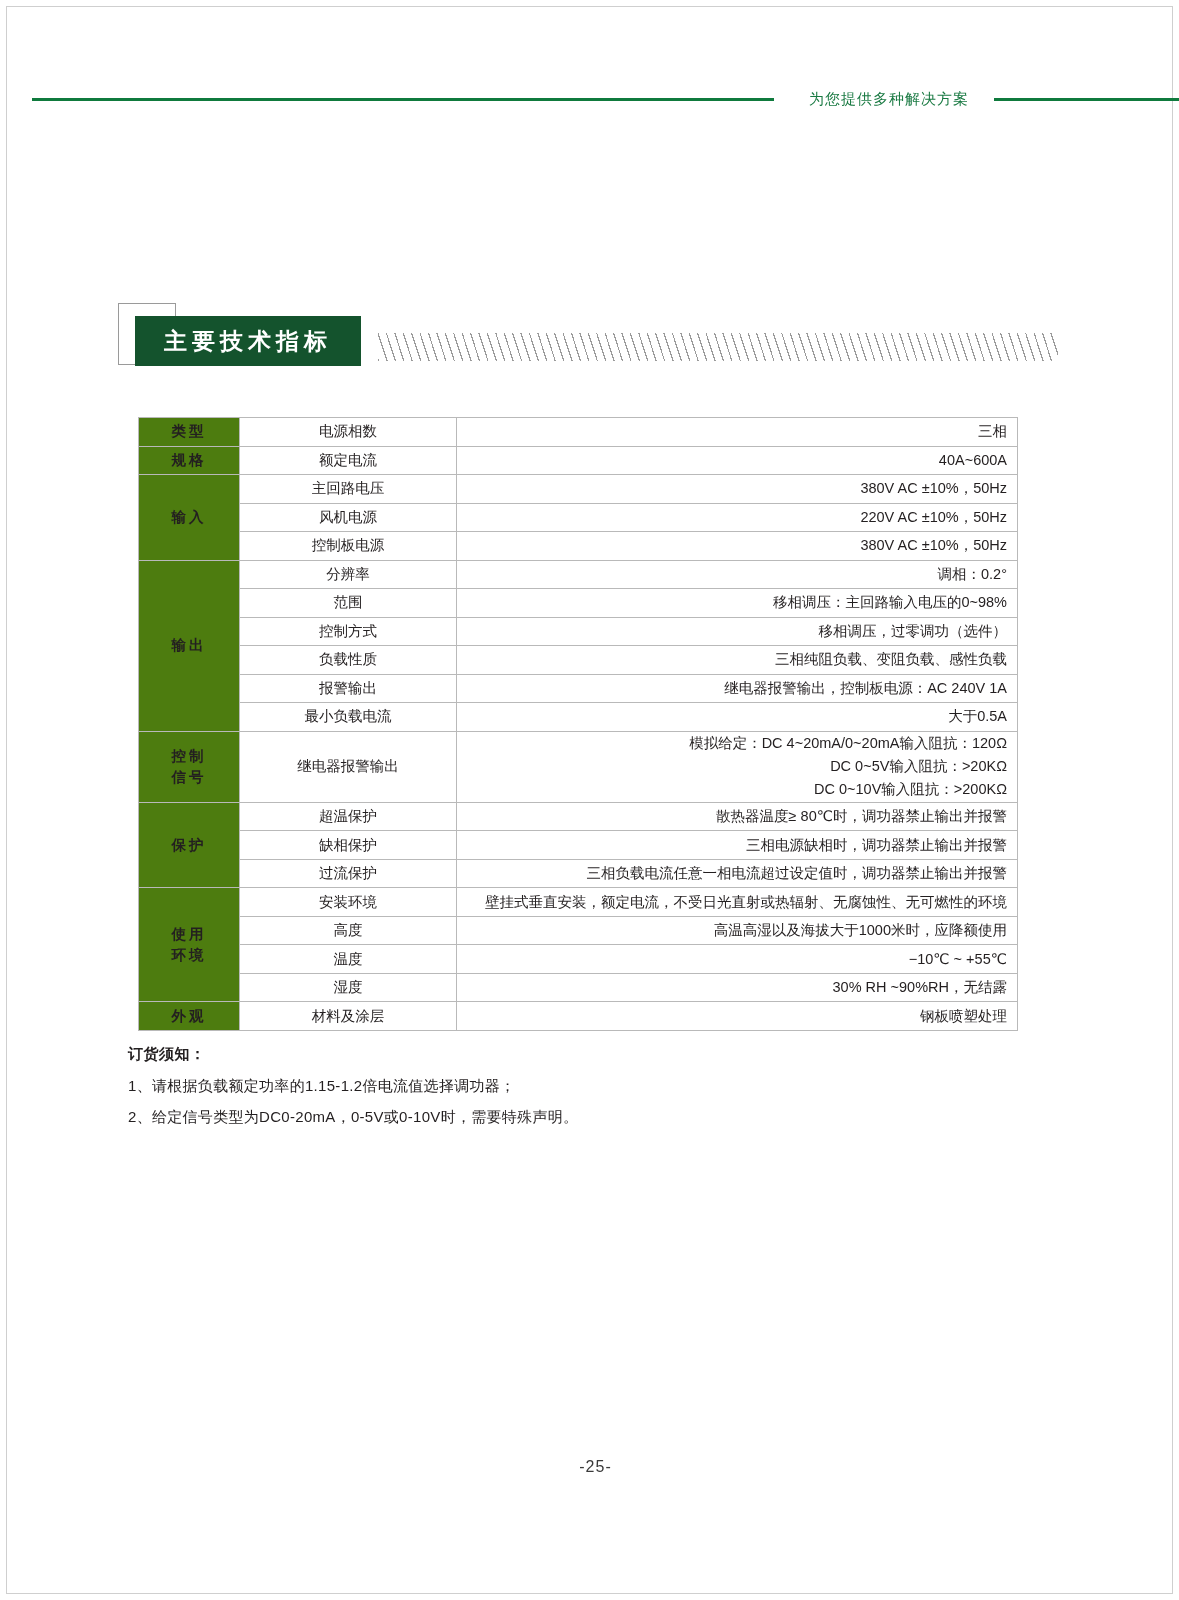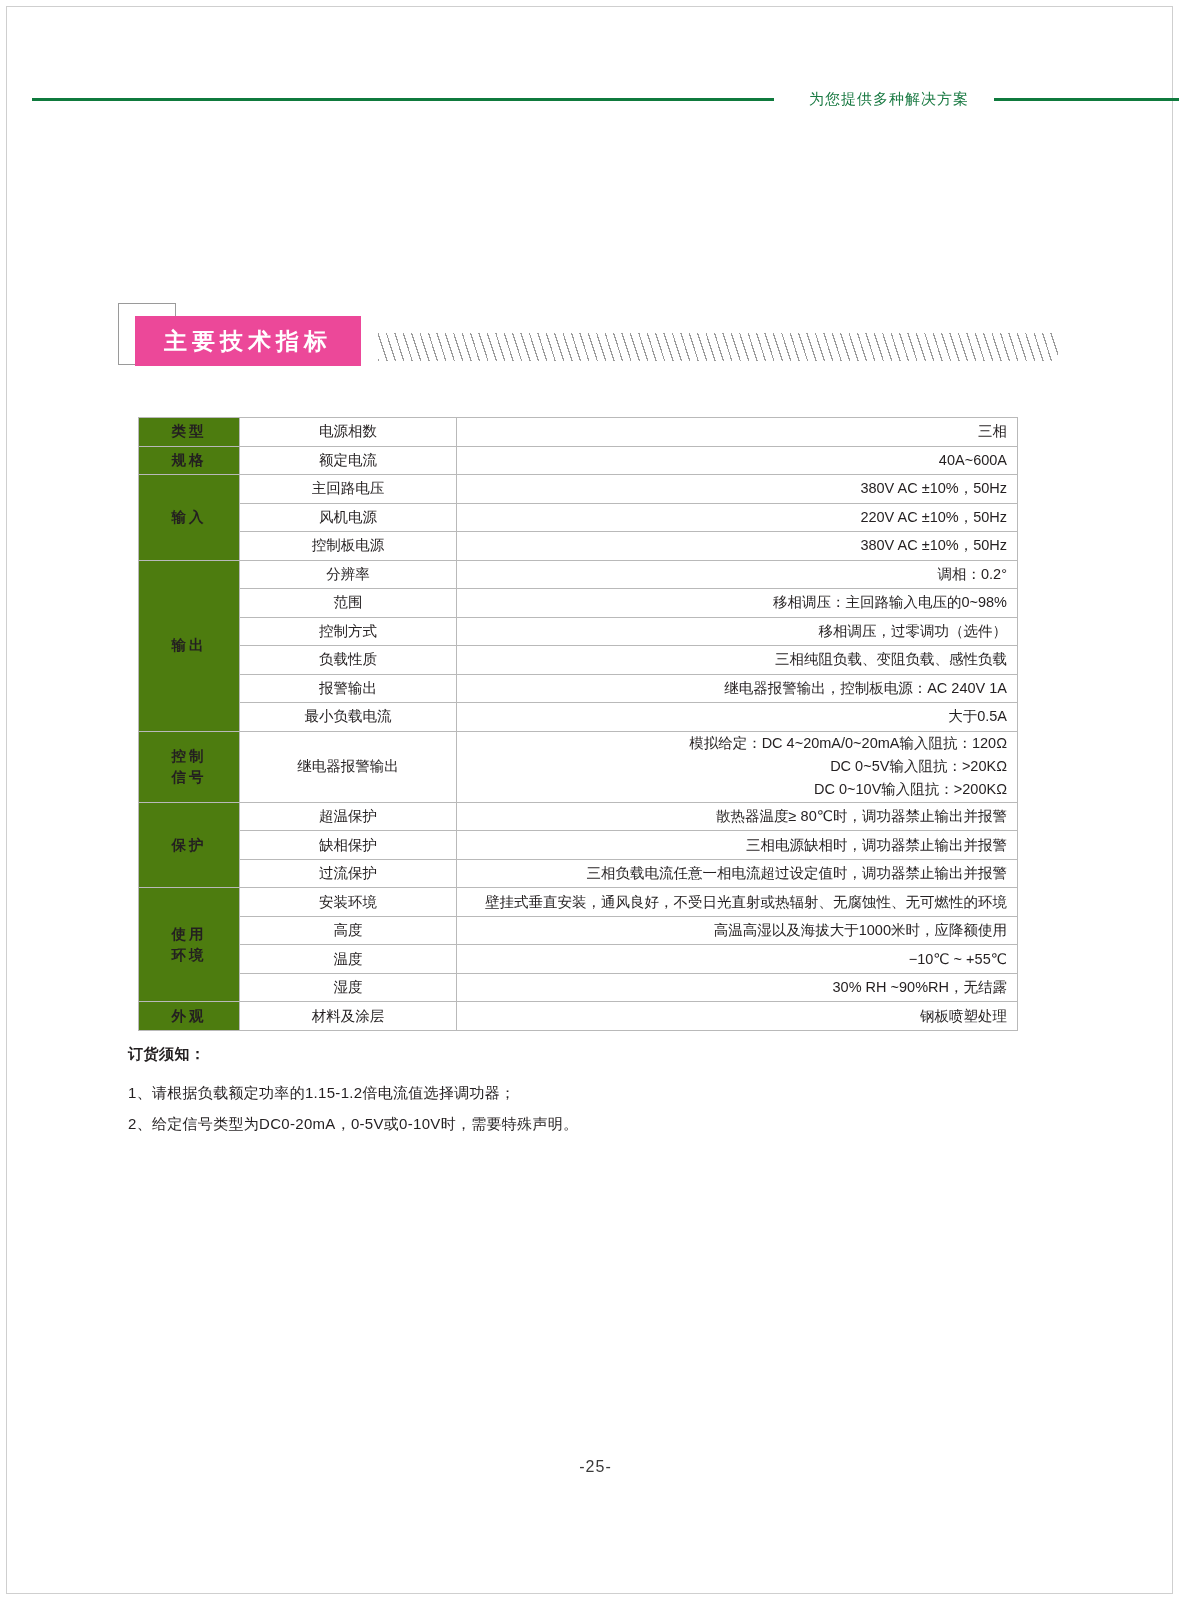--- a/index.html
+++ b/index.html
@@ -82,21 +82,21 @@
     height: 62px;
     border: 1px solid #9a9a9a;
     box-sizing: border-box;
   }
   .title-box {
     position: absolute;
     left: 17px;
     top: 13px;
     width: 226px;
     height: 50px;
-    background: #ec4899;
+    background: #14532d;
     color: #ffffff;
     font-size: 23px;
     letter-spacing: 5px;
     font-weight: 600;
     display: flex;
     align-items: center;
     justify-content: center;
     box-sizing: border-box;
   }
   .title-hatch {
@@ -163,21 +163,21 @@
   .notes {
     position: absolute;
     left: 128px;
     top: 1045px;
     width: 900px;
     font-size: 15px;
     color: #231f20;
   }
   .notes-title {
     font-weight: 700;
-    margin-bottom: 20px;
+    margin-bottom: 13px;
     letter-spacing: 0.5px;
   }
   .note-line {
     margin-bottom: 12px;
     letter-spacing: 0.3px;
   }
 
   
   .page-number {
     position: absolute;
@@ -282,21 +282,21 @@
     </tr>
     <tr>
       <td class="col-item">过流保护</td>
       <td class="col-value">三相负载电流任意一相电流超过设定值时，调功器禁止输出并报警</td>
     </tr>
 
     <tr>
       <td class="col-group" rowspan="4"><span style="white-space:pre-line;">使用
 环境</span></td>
       <td class="col-item">安装环境</td>
-      <td class="col-value">壁挂式垂直安装，通风良好，不受日光直射或热辐射、无腐蚀性、无可燃性的环境</td>
+      <td class="col-value">壁挂式垂直安装，额定电流，不受日光直射或热辐射、无腐蚀性、无可燃性的环境</td>
     </tr>
     <tr>
       <td class="col-item">高度</td>
       <td class="col-value">高温高湿以及海拔大于1000米时，应降额使用</td>
     </tr>
     <tr>
       <td class="col-item">温度</td>
       <td class="col-value">−10℃ ~ +55℃</td>
     </tr>
     <tr>

